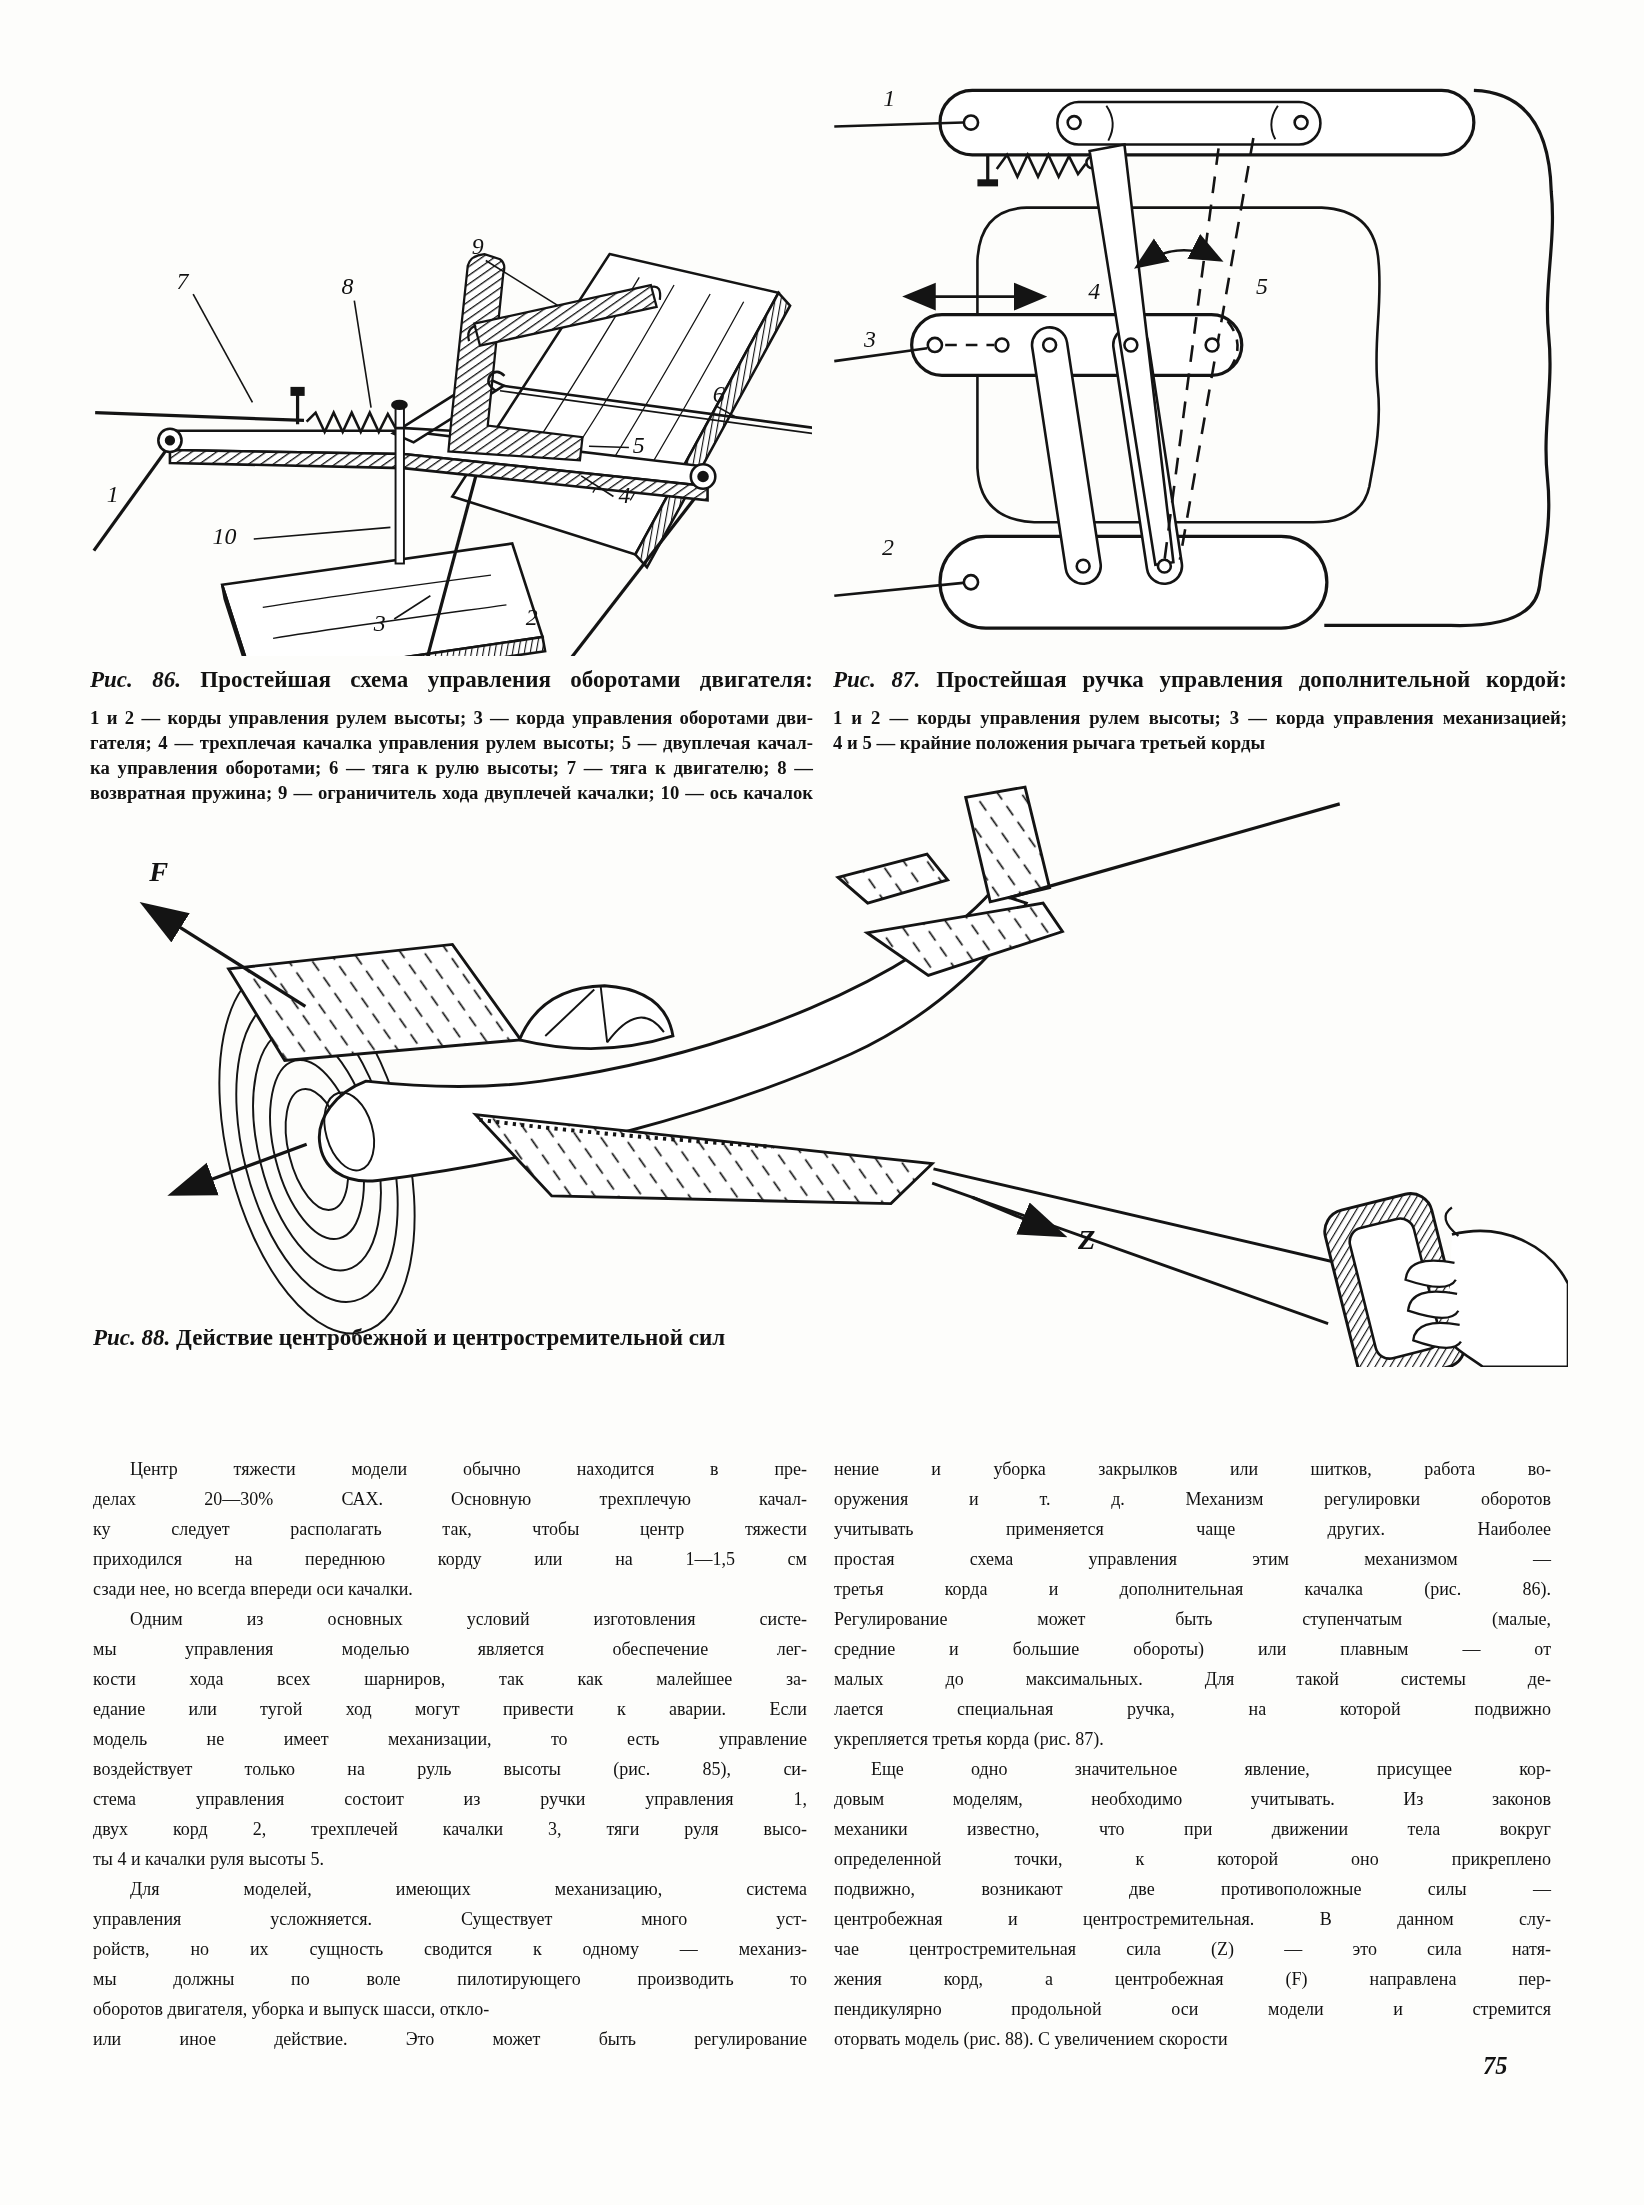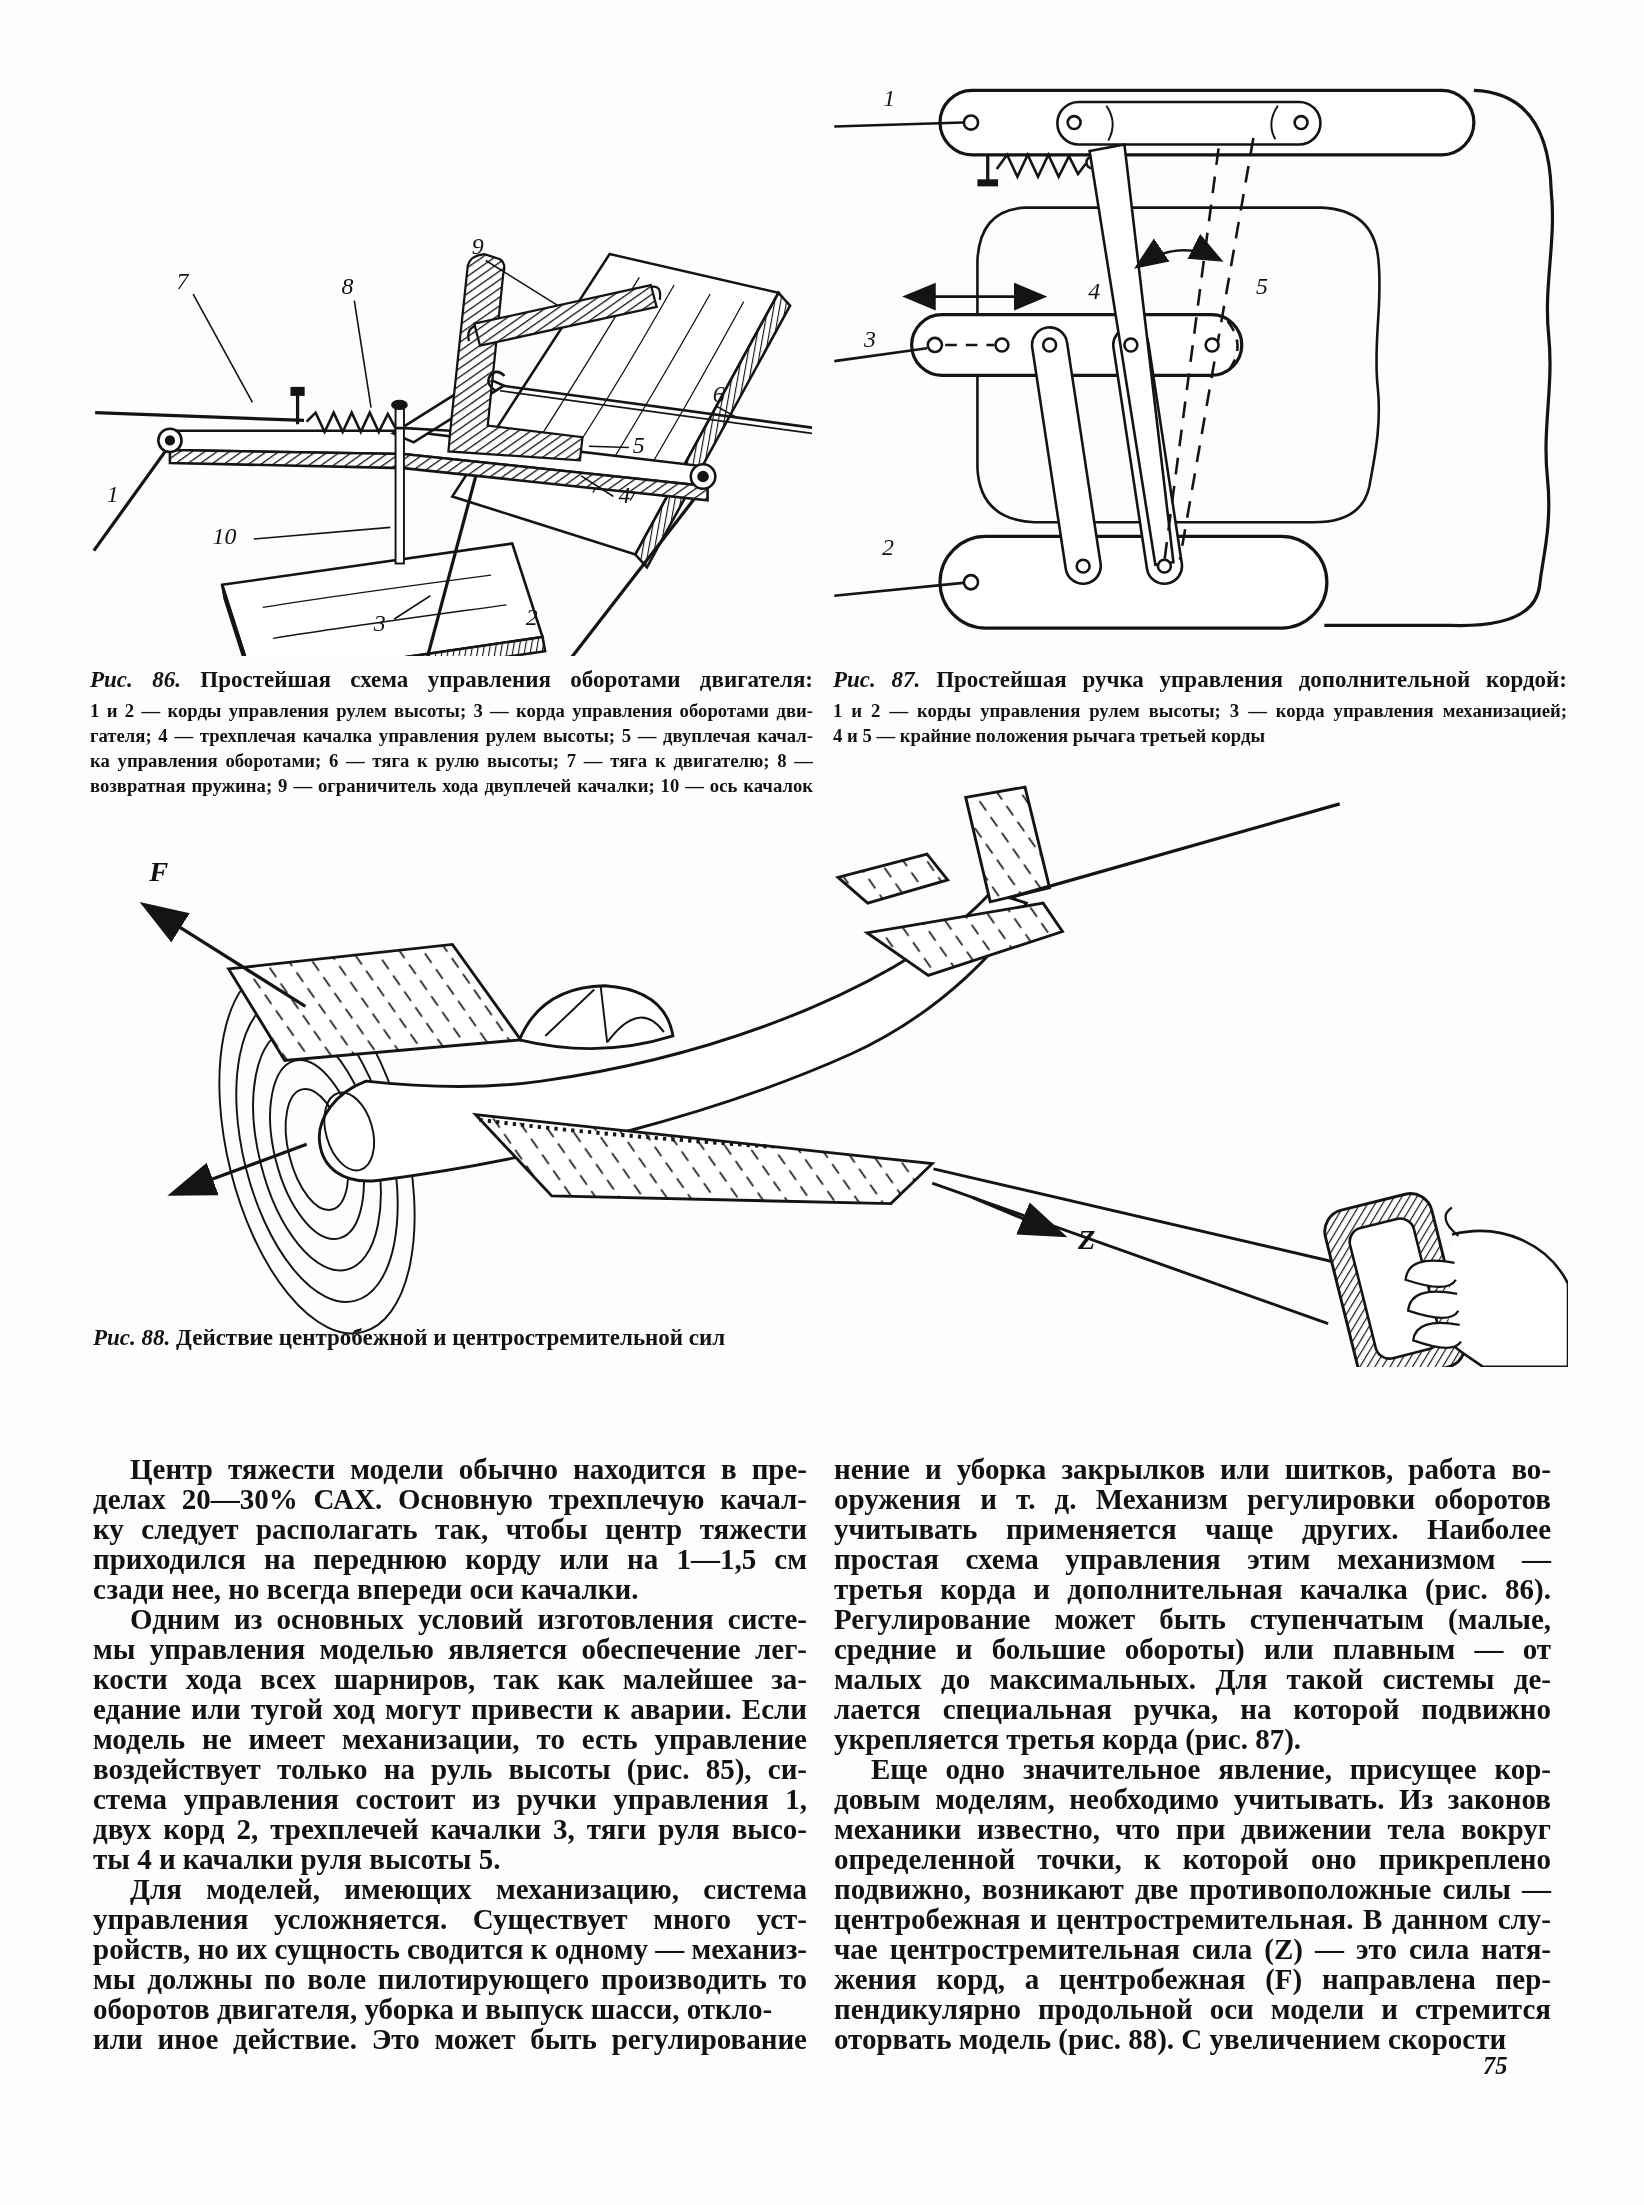--- a/index.html
+++ b/index.html
@@ -1,28 +1,28 @@
 <!DOCTYPE html>
 <html style="font-size:10.3px"><head>
 <meta charset="utf-8">
 <style>
   html,body{margin:0;padding:0;}
   body{width:1644px;height:2205px;background:#fdfdfb;position:relative;
        font-family:"Liberation Serif",serif;color:#121212;overflow:hidden;}
   .abs{position:absolute;}
   
-  .col{font-size:29px;line-height:30px;font-weight:bold;}
+  .col{font-size:18px;line-height:30px;}
   .bl{min-height:30px;}
   .jl{text-align:justify;text-align-last:justify;}
   .ind{text-indent:37px;}
   
   .cap{font-size:23px;line-height:30px;font-weight:bold;}
   .cap .figlab{font-style:italic;font-weight:bold;}
   .capline{text-align:justify;text-align-last:justify;}
-  .legend{margin-top:3px;font-size:18.7px;line-height:25px;}
+  .legend{margin-top:10px;font-size:18.7px;line-height:25px;}
   .lgl{min-height:25px;}
   .pagenum{font-size:24.5px;font-weight:bold;font-style:italic;}
   svg{display:block;}
   svg text{font-family:"Liberation Serif",serif;font-style:italic;
            font-size:37px;fill:#121212;}
   svg text.force{font-size:44px;font-weight:bold;}
 </style>
 </head>
 <body>
 

